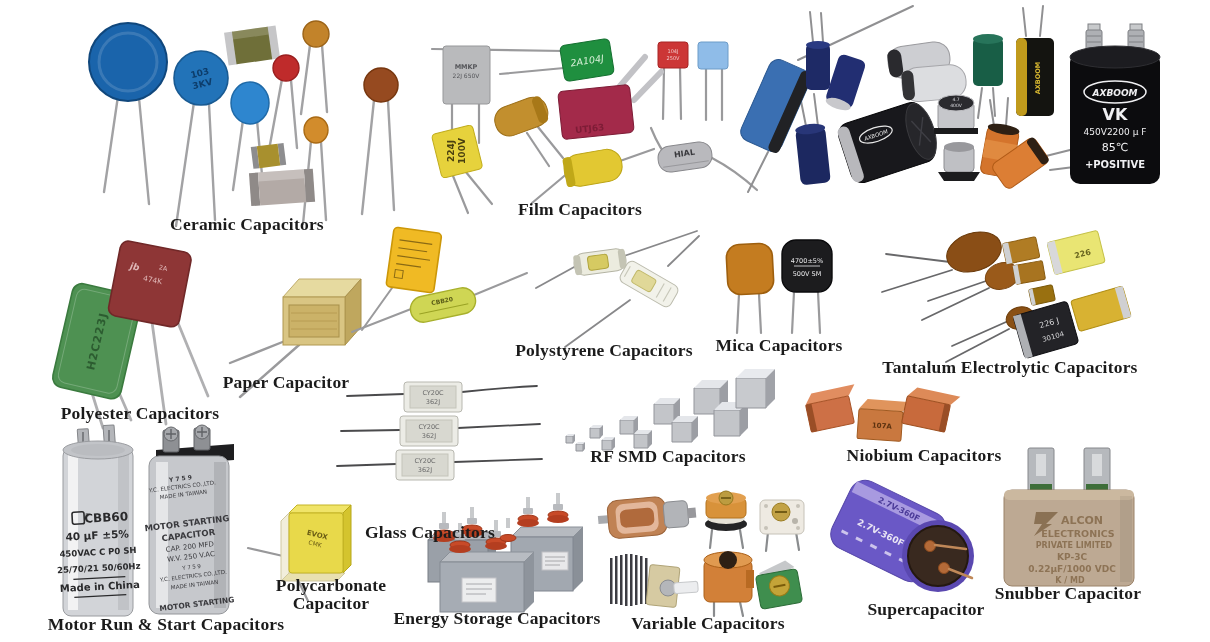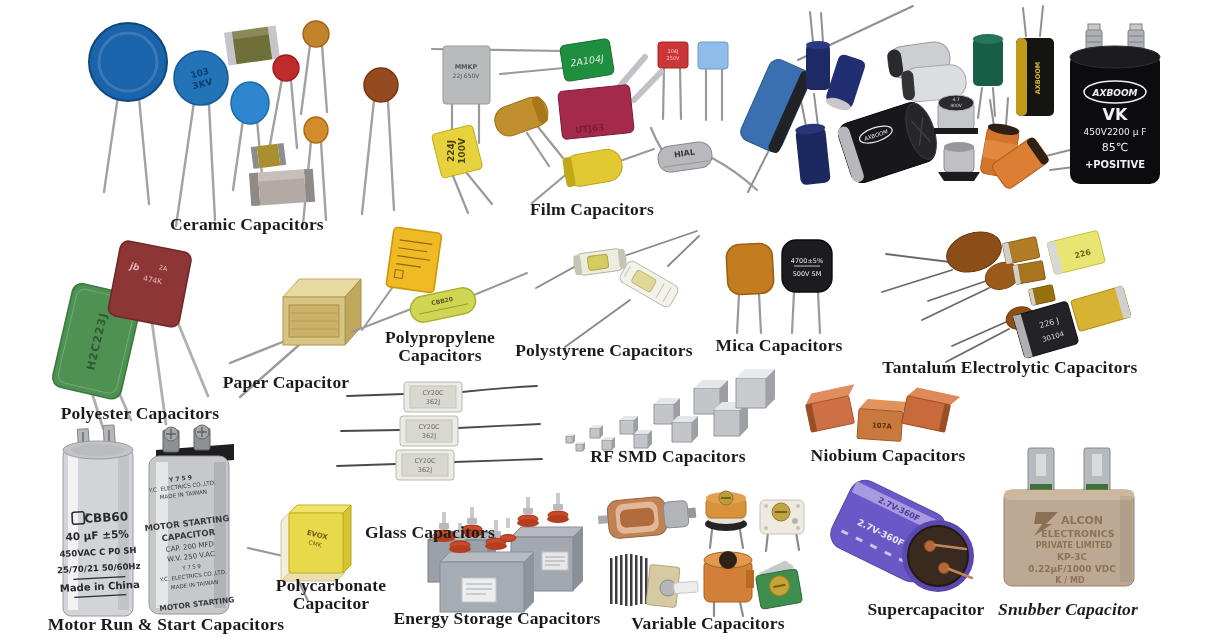--- a/index.html
+++ b/index.html
@@ -698,30 +698,29 @@
       <text x="1078" y="537" font-size="9.5">ELECTRONICS</text>
       <text x="1074" y="548" font-size="8">PRIVATE LIMITED</text>
       <text x="1072" y="560" font-size="9">KP-3C</text>
       <text x="1072" y="572" font-size="9">0.22µF/1000 VDC</text>
       <text x="1070" y="583" font-size="8">K / MD</text>
     </g>
   </g>
 </svg>
 
 <div class="lbl" style="left:247px;top:215px;text-align:right;">Ceramic Capacitors</div>
-<div class="lbl" style="left:592px;top:200px;">Film Capacitors</div>
+<div class="lbl" style="left:580px;top:200px;">Film Capacitors</div>
 <div class="lbl" style="left:140px;top:404px;">Polyester Capacitors</div>
 <div class="lbl" style="left:286px;top:373px;text-align:right;">Paper Capacitor</div>
-<div class="lbl wrap" style="left:440px;top:328px;width:136px;">Polypropylene Capacitors</div>
 <div class="lbl" style="left:604px;top:341px;">Polystyrene Capacitors</div>
 <div class="lbl" style="left:779px;top:336px;">Mica Capacitors</div>
 <div class="lbl" style="left:1010px;top:350px;margin-top:8px;">Tantalum Electrolytic Capacitors</div>
 <div class="lbl" style="left:430px;top:475px;margin-top:48px;">Glass Capacitors</div>
 <div class="lbl" style="left:668px;top:447px;">RF SMD Capacitors</div>
-<div class="lbl" style="left:888px;top:446px;">Niobium Capacitors</div>
+<div class="lbl" style="left:924px;top:446px;">Niobium Capacitors</div>
 <div class="lbl" style="left:166px;top:615px;">Motor Run &amp; Start Capacitors</div>
 <div class="lbl wrap" style="left:331px;top:576px;width:128px;">Polycarbonate Capacitor</div>
 <div class="lbl" style="left:497px;top:609px;">Energy Storage Capacitors</div>
 <div class="lbl" style="left:708px;top:614px;">Variable Capacitors</div>
 <div class="lbl" style="left:902px;top:600px;margin-left:24px;">Supercapacitor</div>
-<div class="lbl" style="left:1068px;top:600px;font-style:italic;">Snubber Capacitor</div>
+<div class="lbl" style="left:1068px;top:584px;">Snubber Capacitor</div>
 
 </div>
 
 </body></html>

